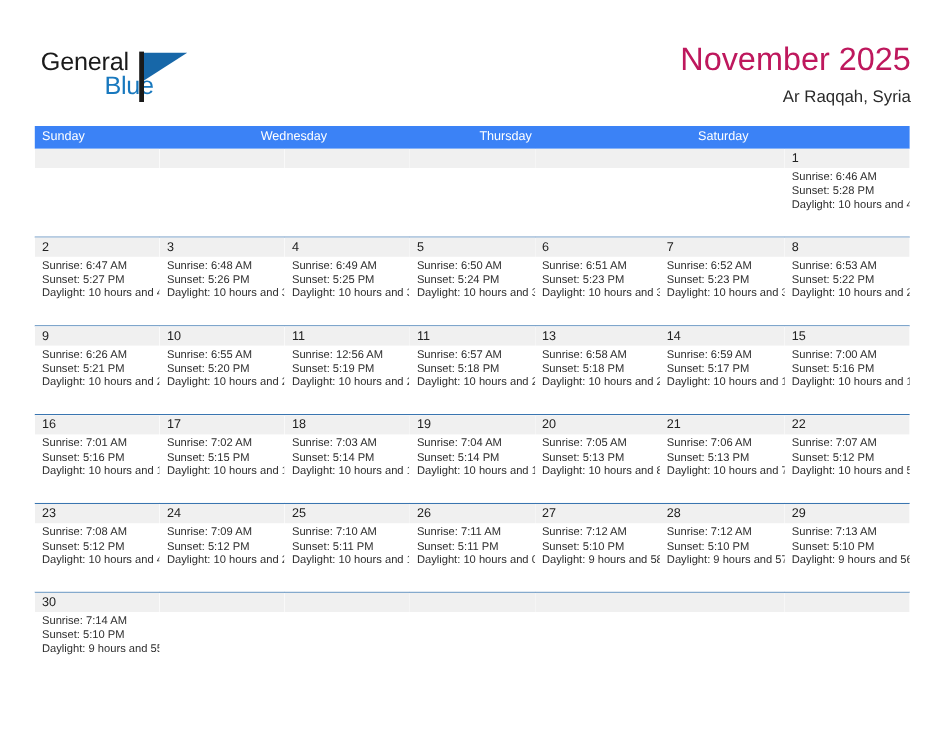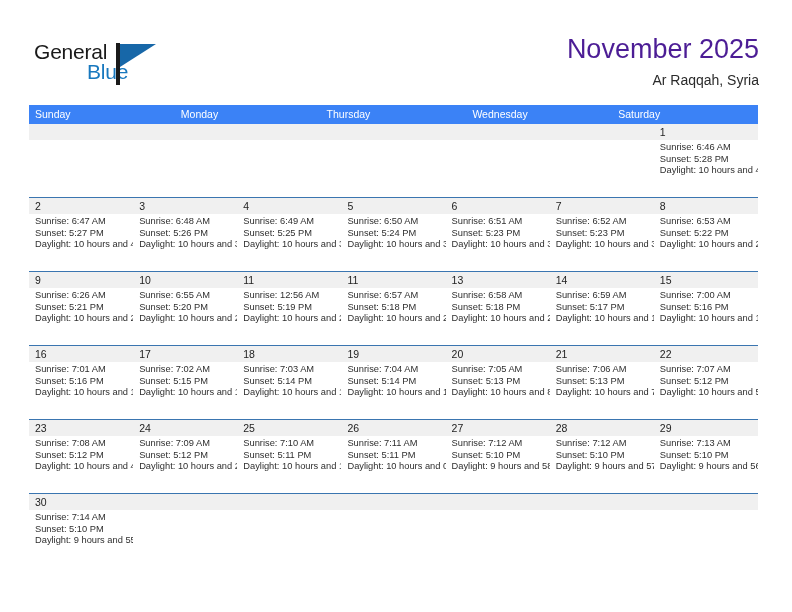--- a/index.html
+++ b/index.html
@@ -80,21 +80,21 @@
   }
 
   .title-block {
     position: absolute;
     right: 33px;
     top: 33px;
     text-align: right;
   }
   .title-main {
     font-size: 27px;
-    color: #4c1d95;
+    color: #be185d;
     line-height: 32px;
     white-space: nowrap;
     margin-left: 36px;
   }
   .title-sub {
     font-size: 14px;
     color: #2b2b2b;
     line-height: 20px;
     margin-top: 5px;
     white-space: nowrap;
@@ -187,23 +187,22 @@
     <div class="title-block">
       <div class="title-main">November 2025</div>
       <div class="title-sub">Ar Raqqah, Syria</div>
     </div>
 
   </div>
 
   <div class="calendar">
     <div class="dow-row" id="dow-row">
         <div class="dow-cell">Sunday</div>
-        <div class="dow-cell">Monday</div>
+        <div class="dow-cell">Wednesday</div>
         <div class="dow-cell">Thursday</div>
-        <div class="dow-cell">Wednesday</div>
         <div class="dow-cell">Saturday</div>
       </div>
     <div id="weeks">
         <div class="week">
           <div class="daycell empty">
             <div class="daynum"></div>
           </div>
           <div class="daycell empty">
             <div class="daynum"></div>
           </div>

